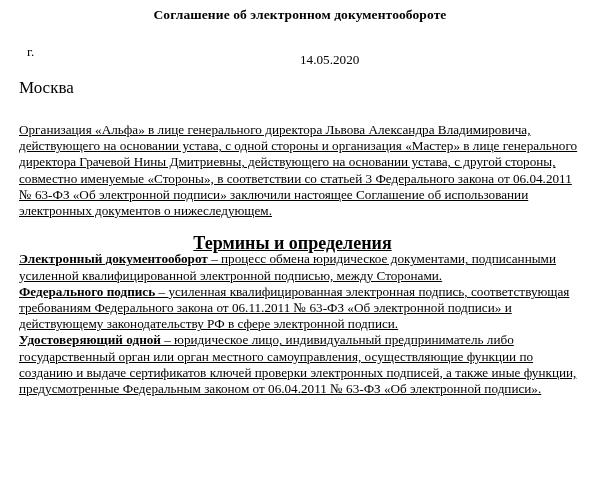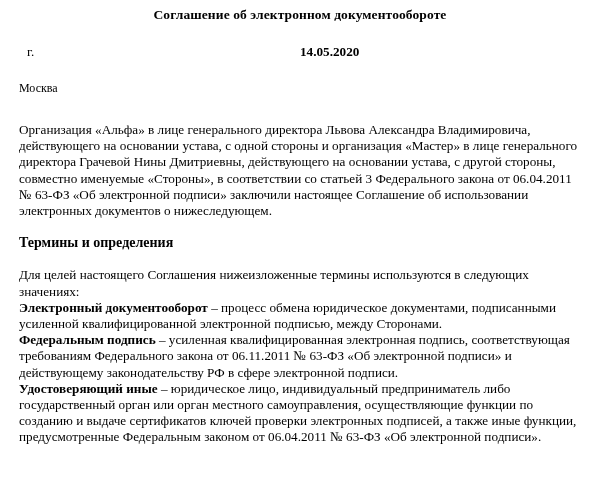--- a/index.html
+++ b/index.html
@@ -41,47 +41,47 @@
     line-height: 16px;
   }
   .dateline .city-abbr {
     position: absolute;
     left: 27px;
     top: 0;
   }
   .dateline .date {
     position: absolute;
     left: 300px;
-    top: 0;
-    font-weight: bold;
+    top: 8px;
   }
   .city {
     margin: 0;
     padding-top: 20px;
     padding-left: 19px;
-    font-size: 12px;
+    font-size: 17px;
     line-height: 16px;
   }
   .body-block {
     padding-left: 19px;
     padding-right: 22px;
     font-size: 13.2px;
     line-height: 16.2px;
     text-align: left;
+    text-decoration: underline;
   }
   .para {
     margin: 0;
   }
   .para.lead {
     padding-top: 26px;
   }
   .section-heading {
-    text-align: left;
+    text-align: center;
     font-weight: bold;
-    font-size: 14px;
+    font-size: 18px;
     line-height: 16.2px;
     margin: 0;
     padding-top: 16px;
     padding-bottom: 0;
     padding-right: 12px;
   }
   .defs-intro {
     padding-top: 16px;
   }
   .term {
@@ -102,28 +102,27 @@
   </div>
 
   <p class="city">Москва</p>
 
   <div class="body-block">
 
     <p class="para lead">Организация «Альфа» в лице генерального директора Львова Александра Владимировича, действующего на основании устава, с одной стороны и организация «Мастер» в лице генерального директора Грачевой Нины Дмитриевны, действующего на основании устава, с другой стороны, совместно именуемые «Стороны», в соответствии со статьей 3 Федерального закона от 06.04.2011 № 63-ФЗ «Об электронной подписи» заключили настоящее Соглашение об использовании электронных документов о нижеследующем.</p>
 
     <h2 class="section-heading">Термины и определения</h2>
 
-    <p class="para defs-intro">Для целей настоящего Соглашения нижеизложенные термины используются в следующих значениях:</p>
 
     <p class="para">
       <span class="term">Электронный документооборот</span><span> – </span><span>процесс обмена юридическое документами, подписанными усиленной квалифицированной электронной подписью, между Сторонами.</span>
     </p>
 
     <p class="para">
-      <span class="term">Федеральным подпись</span><span> – </span><span>усиленная квалифицированная электронная подпись, соответствующая требованиям Федерального закона от 06.11.2011 № 63-ФЗ «Об электронной подписи» и действующему законодательству РФ в сфере электронной подписи.</span>
+      <span class="term">Федерального подпись</span><span> – </span><span>усиленная квалифицированная электронная подпись, соответствующая требованиям Федерального закона от 06.11.2011 № 63-ФЗ «Об электронной подписи» и действующему законодательству РФ в сфере электронной подписи.</span>
     </p>
 
     <p class="para">
-      <span class="term">Удостоверяющий иные</span><span> – </span><span>юридическое лицо, индивидуальный предприниматель либо государственный орган или орган местного самоуправления, осуществляющие функции по созданию и выдаче сертификатов ключей проверки электронных подписей, а также иные функции, предусмотренные Федеральным законом от 06.04.2011 № 63-ФЗ «Об электронной подписи».</span>
+      <span class="term">Удостоверяющий одной</span><span> – </span><span>юридическое лицо, индивидуальный предприниматель либо государственный орган или орган местного самоуправления, осуществляющие функции по созданию и выдаче сертификатов ключей проверки электронных подписей, а также иные функции, предусмотренные Федеральным законом от 06.04.2011 № 63-ФЗ «Об электронной подписи».</span>
     </p>
 
   </div>
 </div>
 
 </body></html>

